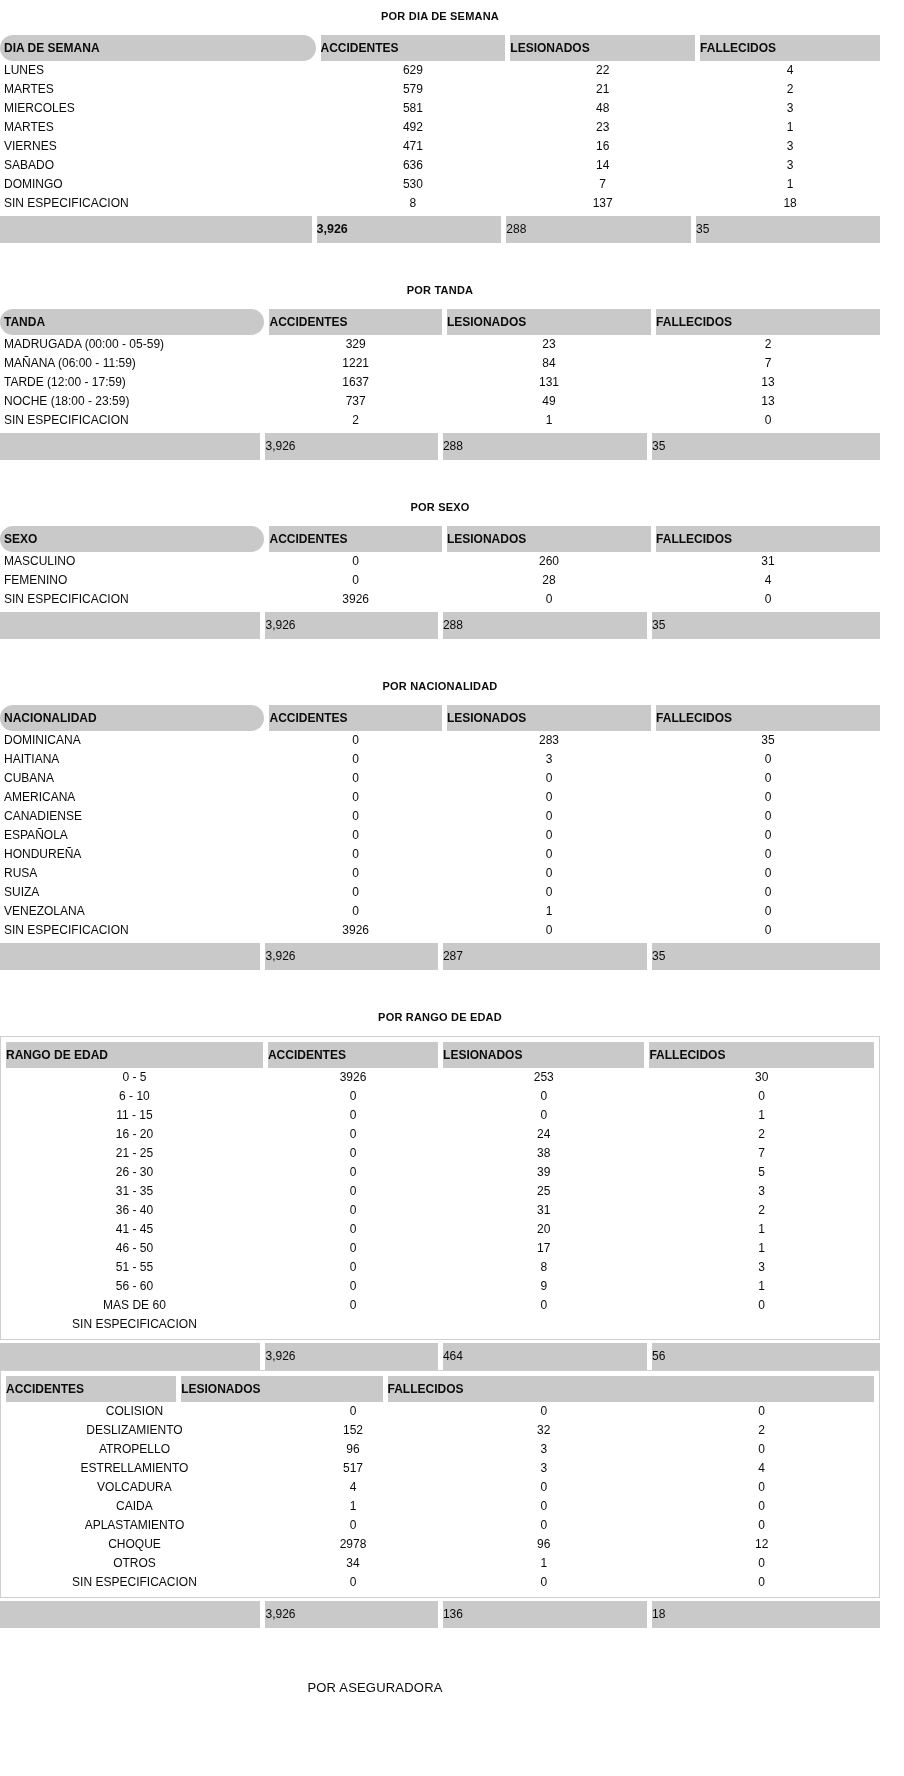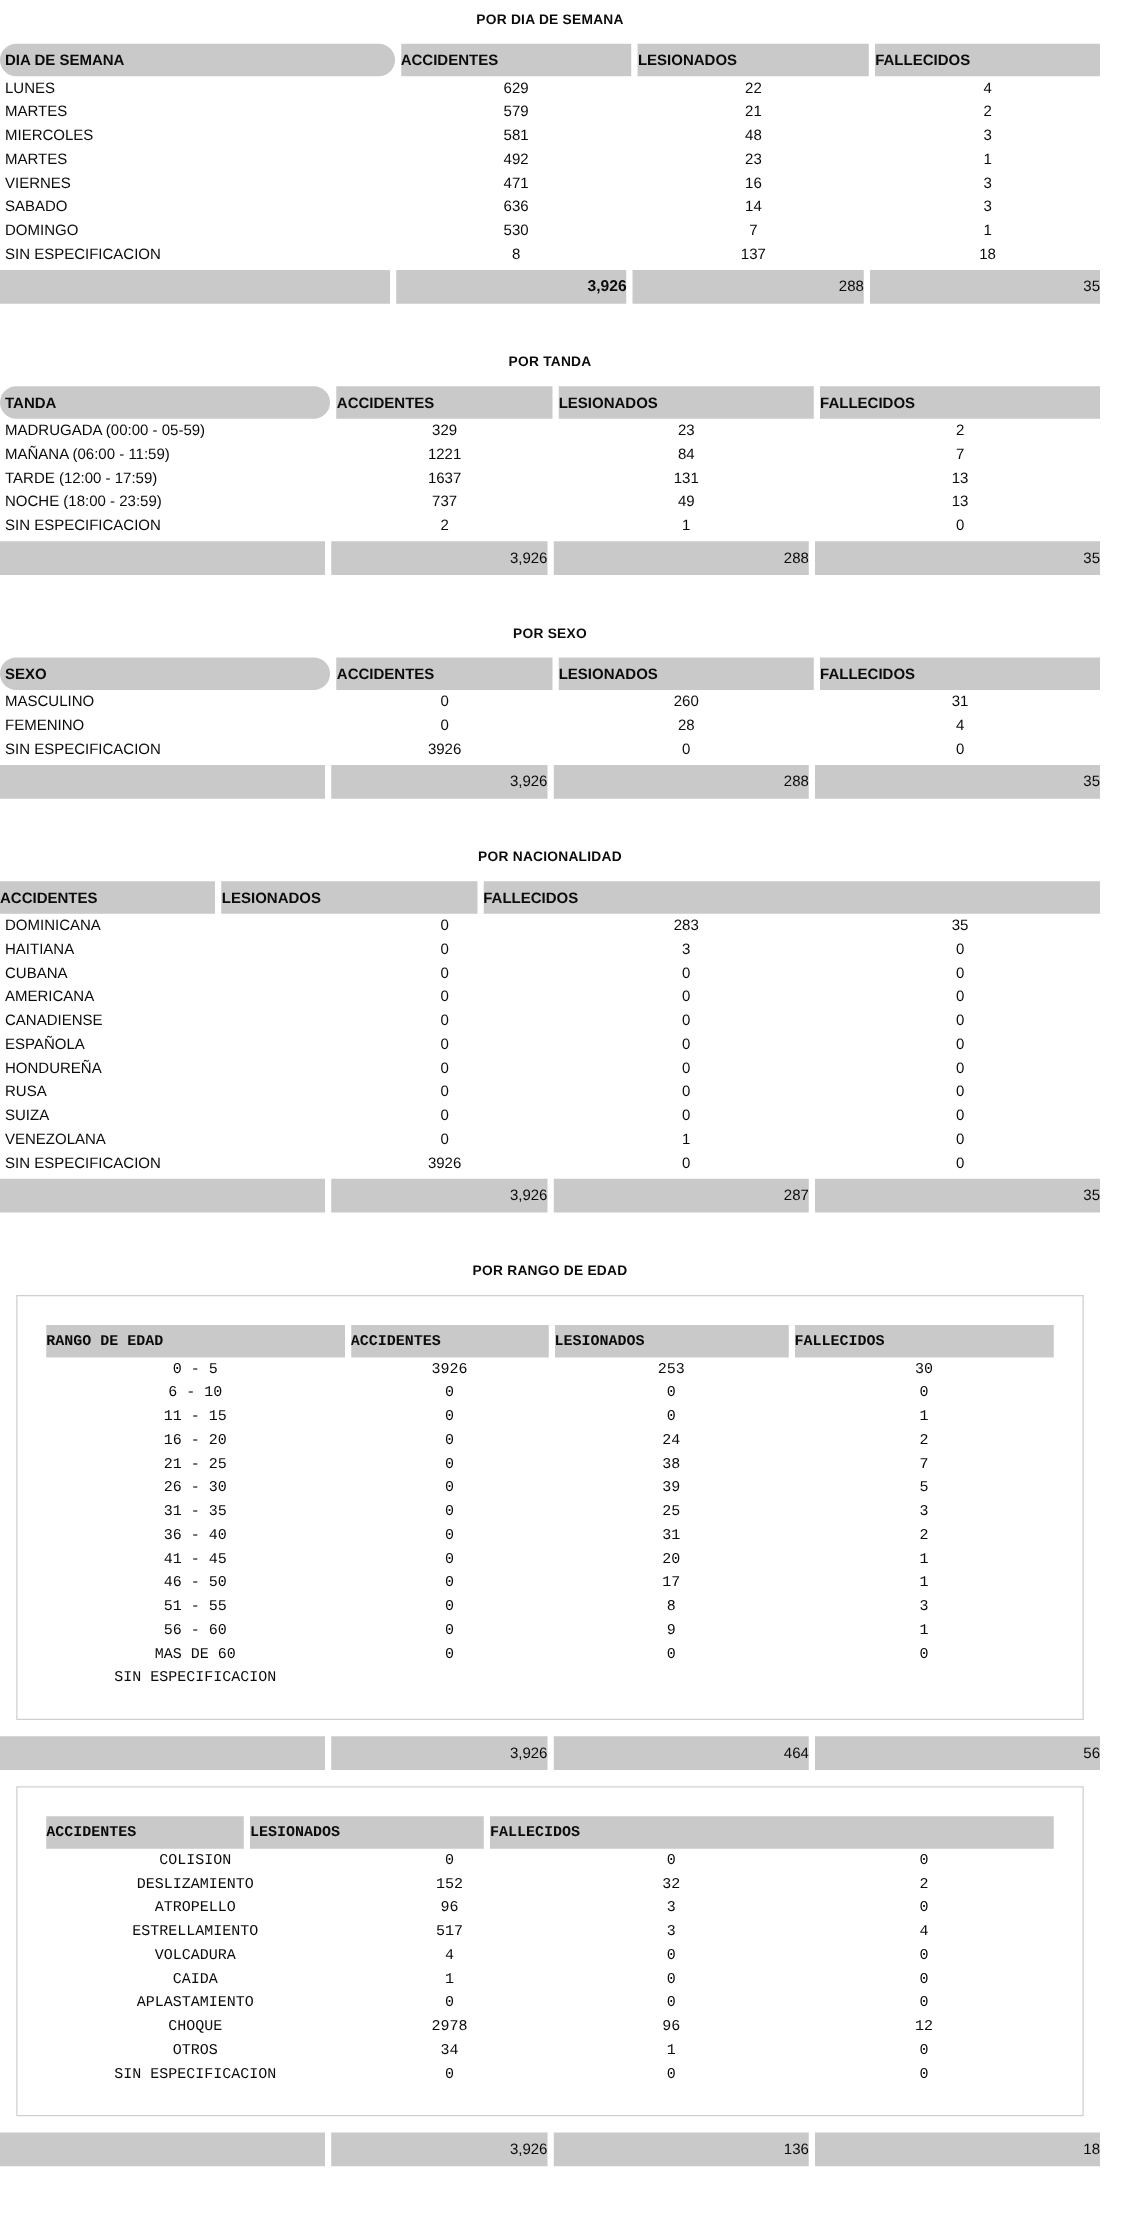--- a/index.html
+++ b/index.html
@@ -35,26 +35,26 @@
   }
   .label-left .hrow .c0{text-align:left;padding-left:4px;border-radius:13px;}
   
   .drow{height:19px;}
   .drow .cell{font-size:12px;line-height:19px;text-align:center;}
   .label-left .drow .c0{text-align:left;padding-left:4px;}
   
   .trow.totals{margin-top:3px;}
   .totals .cell{
     background:#c9c9c9;height:27px;line-height:27px;
-    font-size:12px;text-align:right;
+    font-size:12px;text-align:left;
   }
   .totals .bold-val{font-weight:bold;font-size:12.5px;}
   
   .bordered-box{
-    border:1px solid #cfcfcf;padding:23px;margin:13px;font-family:Liberation Mono, monospace;
+    border:1px solid #cfcfcf;padding:5px;margin:0;
   }
   .gap-top{margin-top:2px;}
   
   .trailing-title{
     width:750px;text-align:center;font-size:13px;font-weight:normal;
     margin:52px 0 0 0;letter-spacing:.2px;
   }
 </style>
 </head>
 <body>
@@ -198,20 +198,21 @@
         <div class="trow totals">
           <div class="cell c0"></div>
           <div class="cell c1">3,926</div>
           <div class="cell c2">288</div>
           <div class="cell c3">35</div>
         </div>
       </div>
       <div class="tbl-section cols-norm label-left">
         <div class="tbl-title">POR NACIONALIDAD</div>
         <div class="trow hrow">
+          <div class="cell c0">NACIONALIDAD</div>
           <div class="cell c1">ACCIDENTES</div>
           <div class="cell c2">LESIONADOS</div>
           <div class="cell c3">FALLECIDOS</div>
         </div>
         <div class="trow drow">
           <div class="cell c0">DOMINICANA</div>
           <div class="cell c1">0</div>
           <div class="cell c2">283</div>
           <div class="cell c3">35</div>
         </div>

